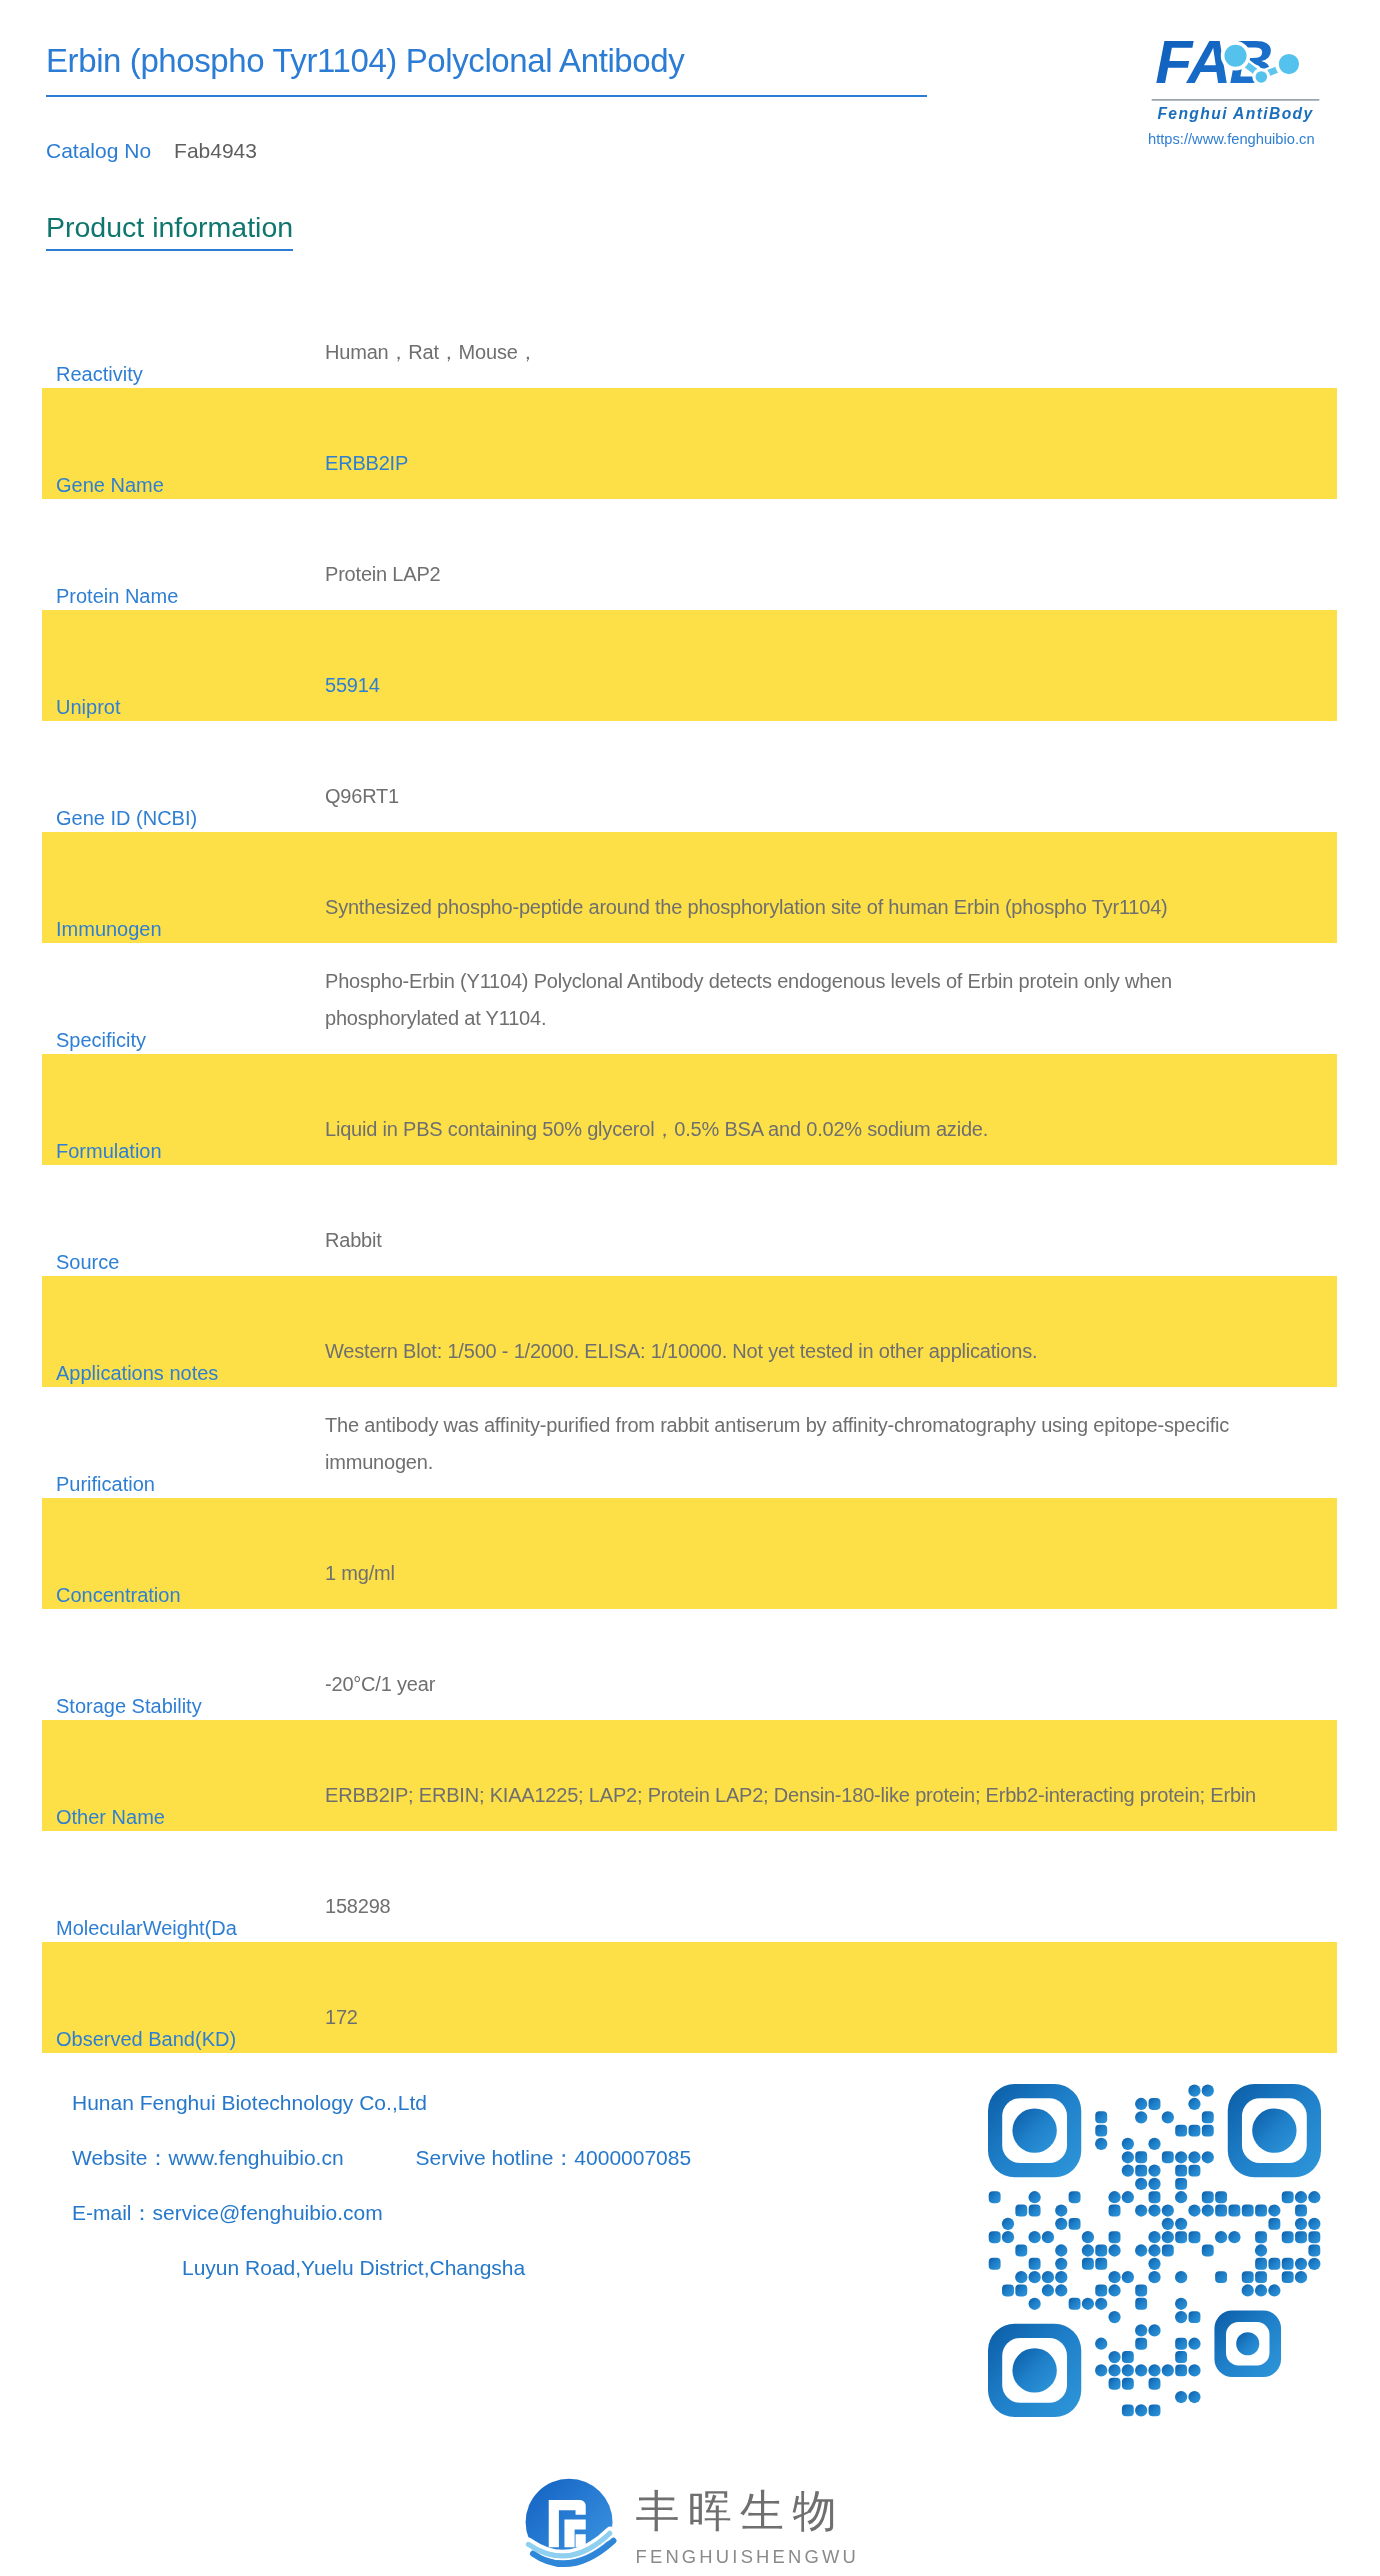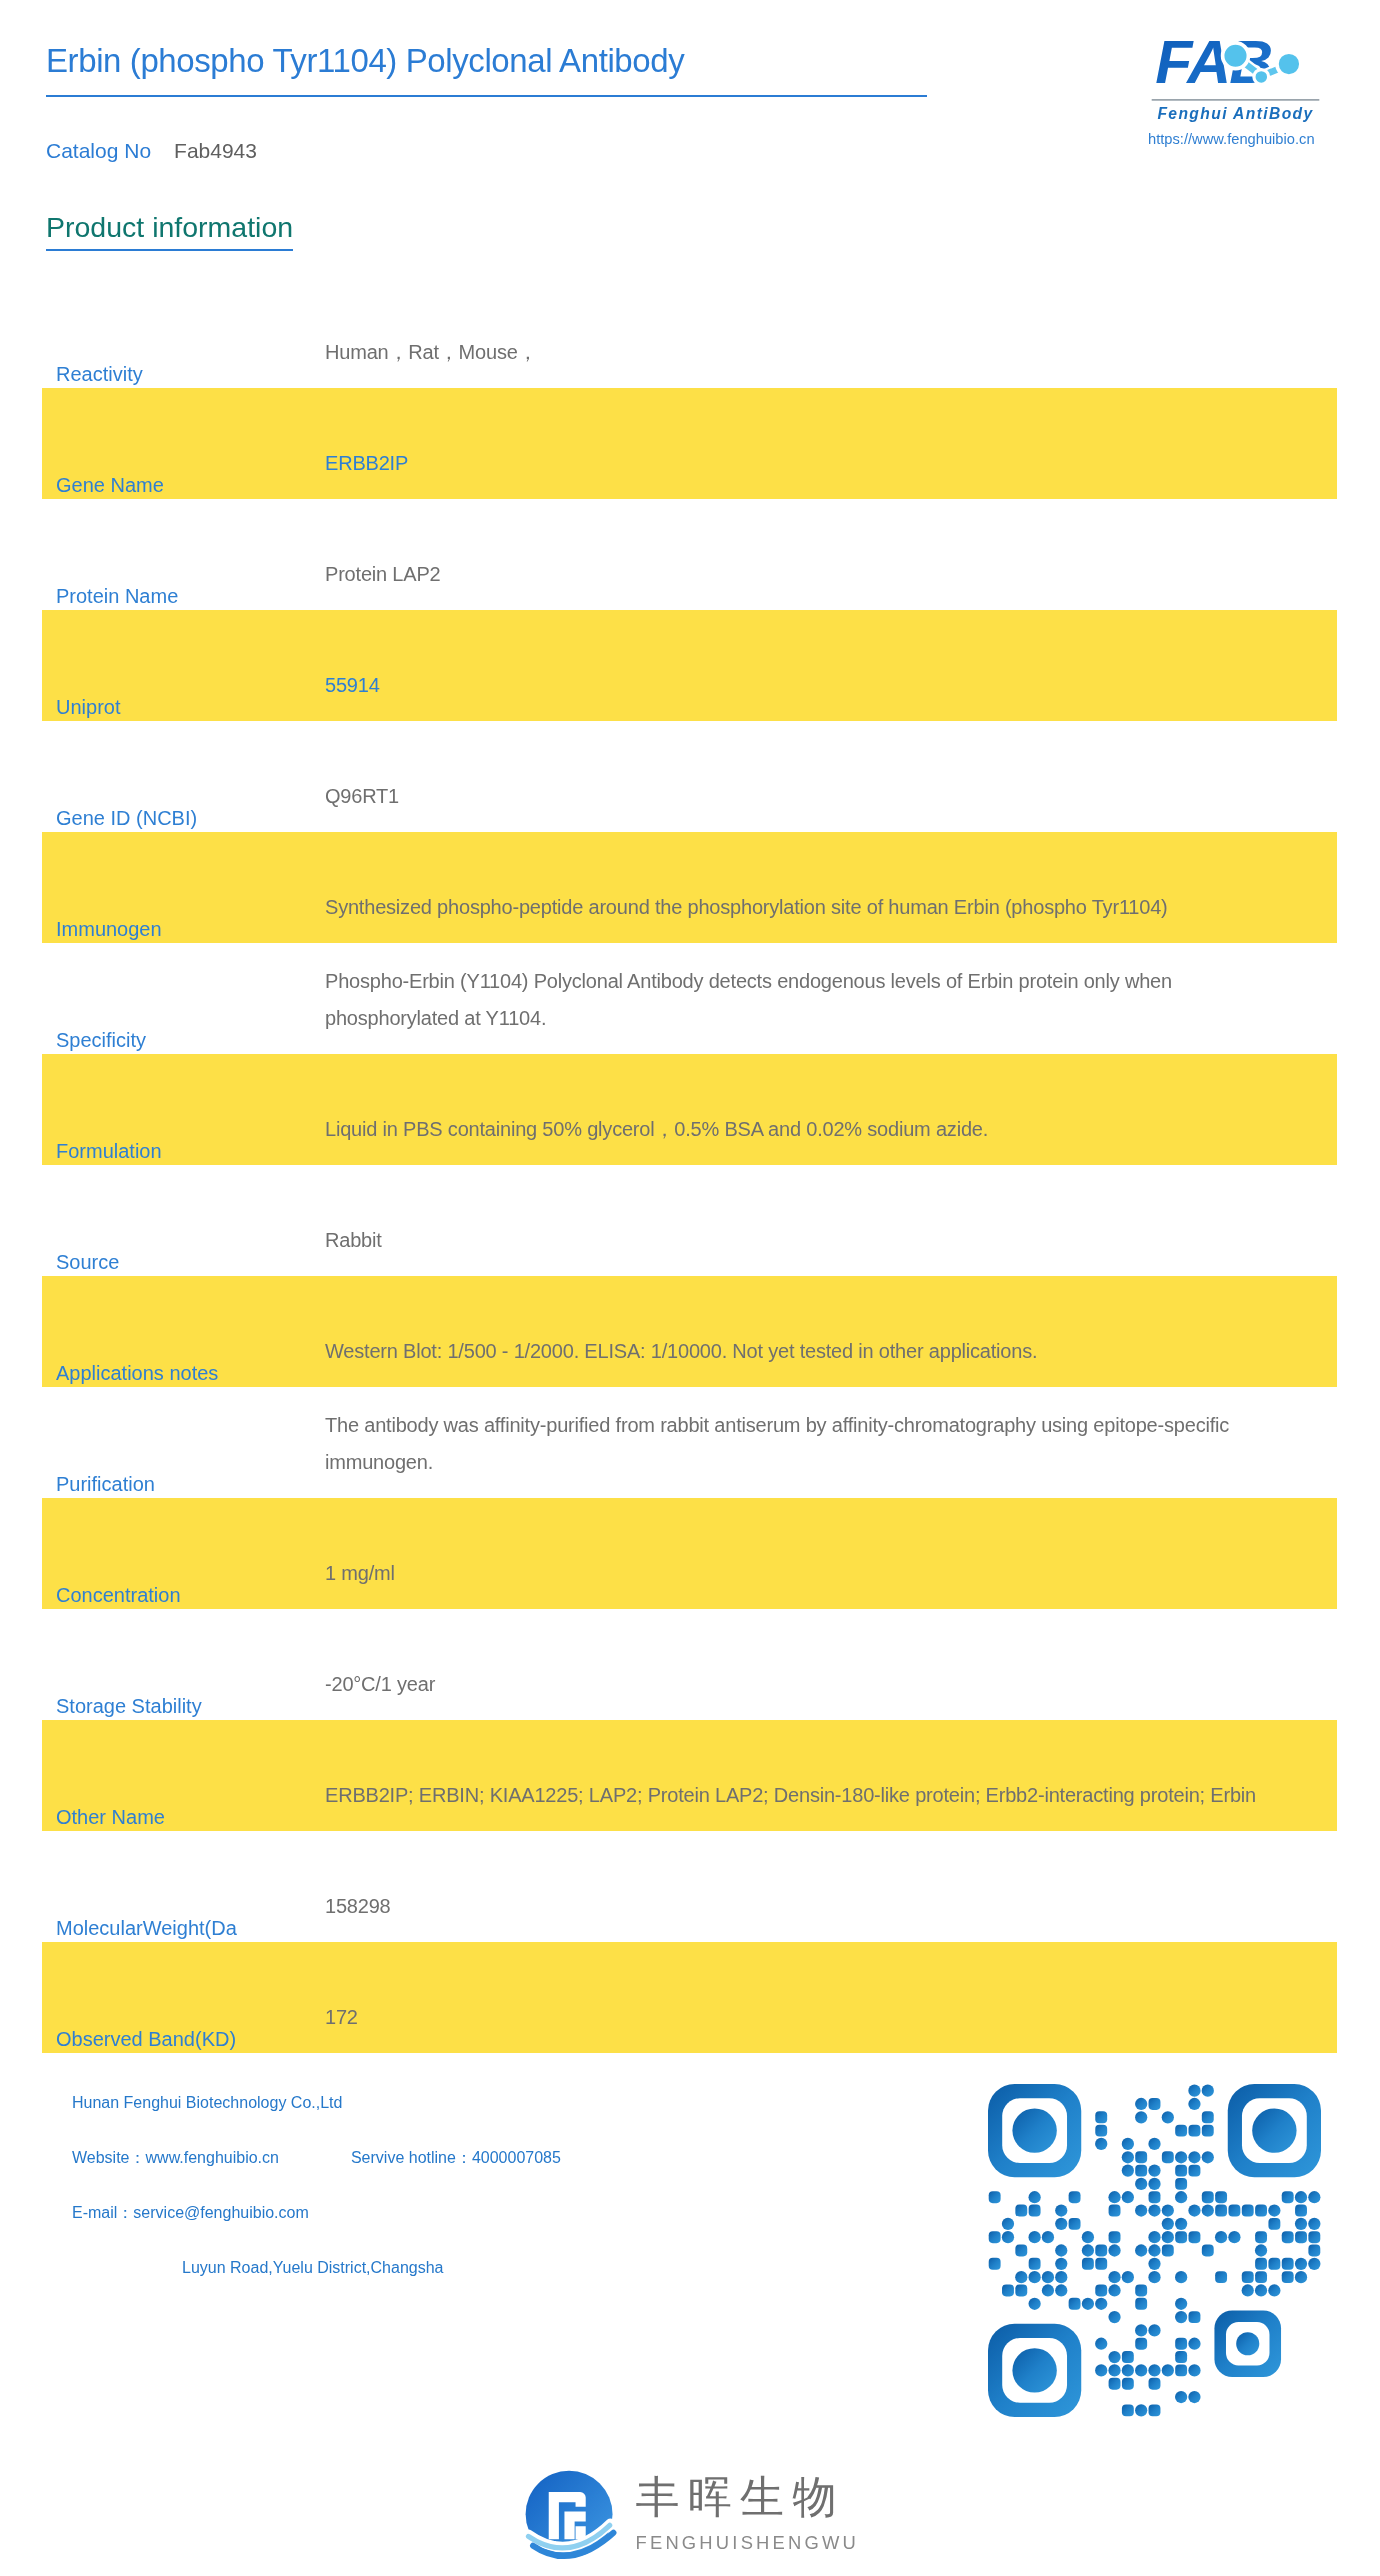--- a/index.html
+++ b/index.html
@@ -52,29 +52,29 @@
   .cell-value{
     flex:1;
     padding:16.6px 44px 16.6px 0;
     font-size:20px;color:#6f6f6f;
     line-height:37px;
     letter-spacing:-0.2px;
   }
   .cell-value.link{color:#2e7fd3;}
   
   .footer{position:relative;margin-top:37px;height:350px;}
-  .contact{margin-left:72px;font-size:16px;color:#2578ca;}
+  .contact{margin-left:72px;font-size:21px;color:#2578ca;}
   .contact .line{margin-bottom:29px;line-height:26px;}
   .contact .gap{display:inline-block;width:72px;}
   .contact .indent{padding-left:110px;}
   .qr-wrap{position:absolute;top:-5.5px;right:59px;width:333px;height:333px;}
   
   .bottom-logo{
-    margin-top:28px;
-    display:flex;justify-content:center;align-items:flex-start;gap:16.6px;
+    margin-top:36px;
+    display:flex;justify-content:center;align-items:center;gap:16.6px;
   }
   .bl-text{padding-top:5.5px;}
   .bl-cn{font-size:44px;color:#6f6f6f;letter-spacing:8.3px;font-weight:500;line-height:48px;}
   .bl-en{margin-top:11px;font-size:18.4px;color:#8a8a8a;letter-spacing:3.2px;}
 </style>
 </head>
 <body>
 
 <div class="page">
 

